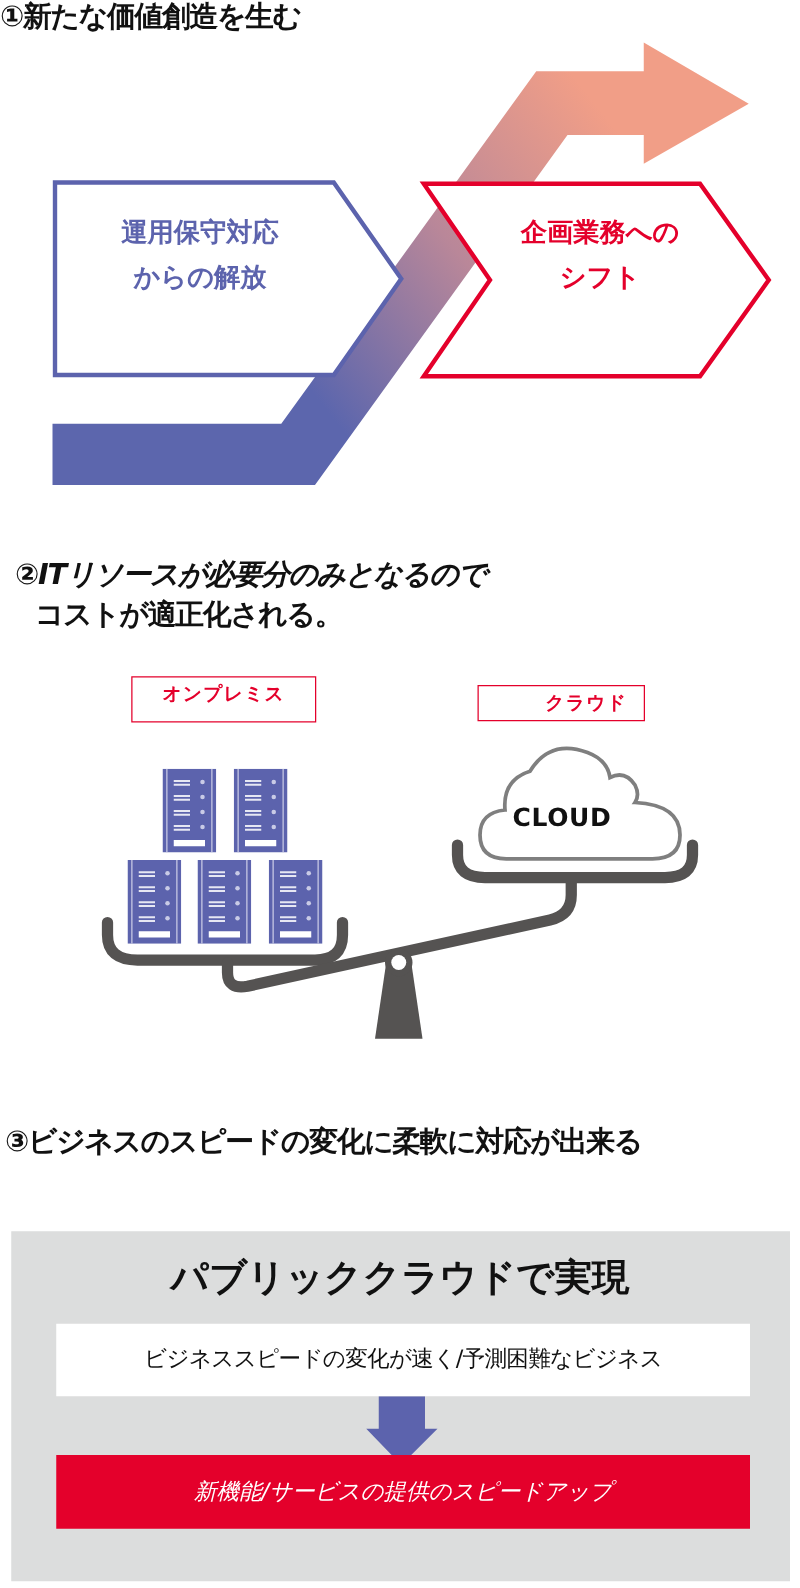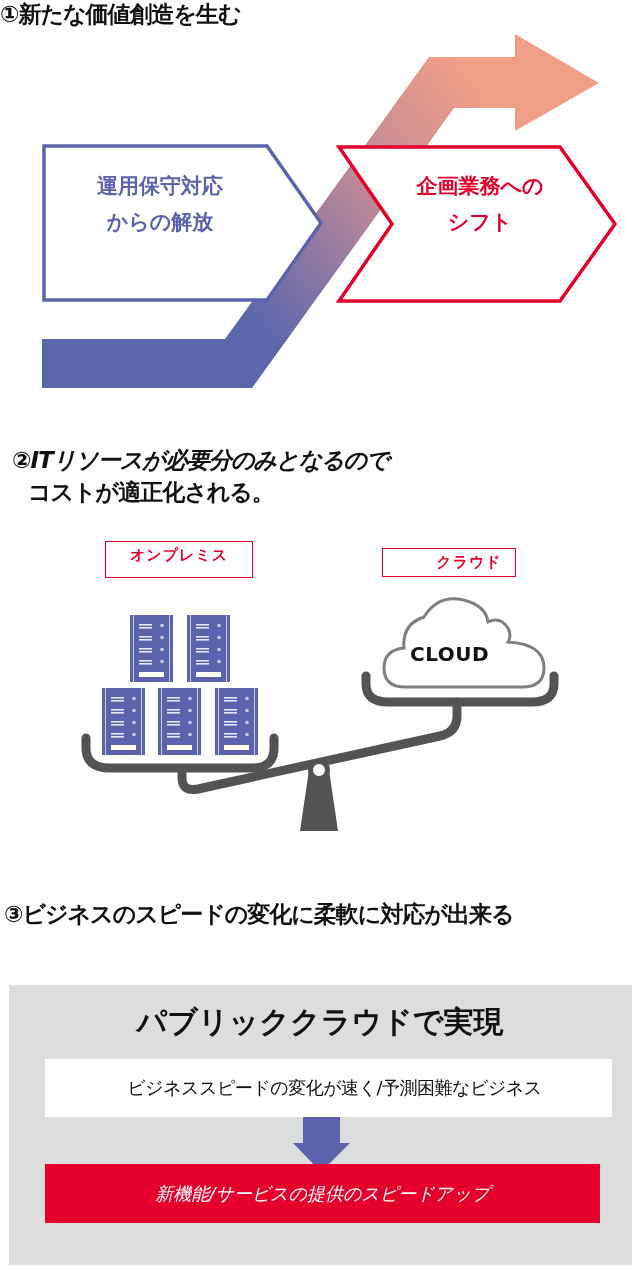--- a/index.html
+++ b/index.html
@@ -7,21 +7,21 @@
          font-family:"DejaVu Sans","Liberation Sans",sans-serif; color:#111; }
   .abs { position:absolute; }
   .heading { font-weight:bold; font-size:23px; line-height:32px; letter-spacing:-1px; white-space:nowrap; color:#111; }
   .boxtext { position:absolute; text-align:center; font-weight:bold; font-size:21px; line-height:36px; white-space:nowrap; }
   .label-box { position:absolute; border:1.5px solid #e4002b; color:#e4002b; font-weight:bold; font-size:15px;
                text-align:center; line-height:26px; box-sizing:border-box; letter-spacing:1px; }
   .server { position:absolute; width:43px; height:67px; }
   .gray-panel { position:absolute; left:9px; top:985px; width:623px; height:280px; background:#dcdddd; }
   .panel-title { position:absolute; left:0; right:0; top:1002px; text-align:center; font-size:30px; font-weight:bold; color:#111; letter-spacing:0px; }
   .white-box { position:absolute; left:45px; top:1059px; width:555px; height:58px; background:#ffffff;
-               text-align:center; line-height:58px; font-size:18px; color:#111; white-space:nowrap; letter-spacing:-0.5px;padding-left:12px; }
+               text-align:center; line-height:58px; font-size:18px; color:#111; white-space:nowrap; letter-spacing:-0.5px; }
   .red-box { position:absolute; left:45px; top:1164px; width:555px; height:59px; background:#e4002b;
              text-align:center; line-height:59px; font-size:18px; color:#ffffff; white-space:nowrap;font-style:italic; }
 </style>
 </head>
 <body>
 
 <div class="abs heading" style="left:0;top:-2px;">①新たな価値創造を生む</div>
 
 <svg class="abs" style="left:0;top:0;" width="640" height="420">
   <defs>

